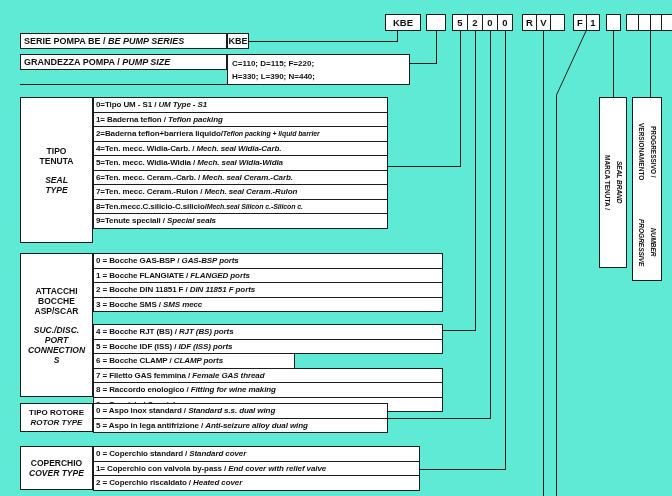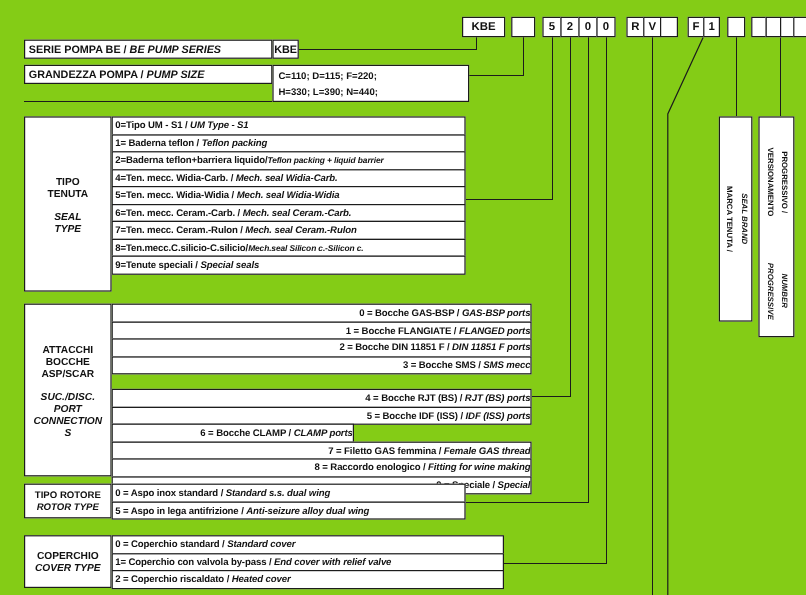--- a/index.html
+++ b/index.html
@@ -1,16 +1,16 @@
 <!DOCTYPE html>
 <html><head>
 <meta charset="utf-8">
 <style>
   html,body{margin:0;padding:0;background:#fff;}
-  .page{position:relative;width:672px;height:496px;background:#84cc16;overflow:hidden;
+  .page{position:relative;width:672px;height:496px;background:#5eead4;overflow:hidden;
         font-family:"Liberation Sans",sans-serif;color:#111;}
   svg.wires{position:absolute;left:0;top:0;width:672px;height:496px;pointer-events:none;}
   .box{position:absolute;border:1px solid #1c1c1c;box-sizing:border-box;background:#fff;}
   .cell{position:absolute;top:14px;height:17px;border:1px solid #1c1c1c;box-sizing:border-box;
         background:#fff;text-align:center;font-weight:bold;font-size:9.5px;line-height:15px;}
   .lblrow{font-weight:bold;font-size:9px;line-height:14px;padding-left:3px;white-space:nowrap;overflow:hidden;}
   .en{font-style:italic;}
   .valbox{font-weight:bold;font-size:8px;line-height:13px;padding:2px 0 0 4px;white-space:nowrap;}
   .sect-label{display:flex;flex-direction:column;justify-content:center;align-items:center;
               text-align:center;font-weight:bold;font-size:8.5px;line-height:10px;}
@@ -69,21 +69,21 @@
   <div class="cell" style="left:661px;width:13px;"></div>
 
   <div class="box lblrow" style="left:20px;top:33px;width:207px;height:16px;">
     <span>SERIE POMPA BE / </span><span class="en">BE PUMP SERIES</span>
   </div>
   <div class="box lblrow" style="left:227px;top:33px;width:22px;height:16px;text-align:center;padding-left:0;">KBE</div>
 
   <div class="box lblrow" style="left:20px;top:54px;width:207px;height:16px;">
     <span>GRANDEZZA POMPA / </span><span class="en">PUMP SIZE</span>
   </div>
-  <div class="box valbox" style="left:227px;top:54px;width:164px;height:31px;">
+  <div class="box valbox" style="left:227px;top:54px;width:183px;height:31px;">
     <div>C=110; D=115; F=220;</div>
     <div>H=330; L=390; N=440;</div>
   </div>
 
   <div class="box sect-label" style="left:20px;top:97px;width:73px;height:146px;">
     <div>
       <div>TIPO</div>
       <div>TENUTA</div>
     </div>
     <div class="gap"></div>
@@ -111,21 +111,21 @@
       <div>ASP/SCAR</div>
     </div>
     <div class="gap"></div>
     <div class="en">
       <div>SUC./DISC.</div>
       <div>PORT</div>
       <div>CONNECTION</div>
       <div>S</div>
     </div>
   </div>
-  <div class="rows" style="left:93px;top:253px;text-align:right;">
+  <div class="rows" style="left:93px;top:253px;">
     <div class="r" style="width:350px;"><span>0 = Bocche GAS-BSP / </span><span class="en">GAS-BSP ports</span></div>
     <div class="r" style="width:350px;"><span>1 = Bocche FLANGIATE / </span><span class="en">FLANGED ports</span></div>
     <div class="r" style="width:350px;"><span>2 = Bocche DIN 11851 F / </span><span class="en">DIN 11851 F ports</span></div>
     <div class="r" style="width:350px;"><span>3 = Bocche SMS / </span><span class="en">SMS mecc</span></div>
     <div class="r" style="width:350px;margin-top:12px;"><span>4 = Bocche RJT (BS) / </span><span class="en">RJT (BS) ports</span></div>
     <div class="r" style="width:350px;"><span>5 = Bocche IDF (ISS) / </span><span class="en">IDF (ISS) ports</span></div>
     <div class="r" style="width:202px;"><span>6 = Bocche CLAMP / </span><span class="en">CLAMP ports</span></div>
     <div class="r" style="width:350px;"><span>7 = Filetto GAS femmina / </span><span class="en">Female GAS thread</span></div>
     <div class="r" style="width:350px;"><span>8 = Raccordo enologico / </span><span class="en">Fitting for wine making</span></div>
     <div class="r" style="width:350px;"><span>9 = Speciale / </span><span class="en">Special</span></div>

